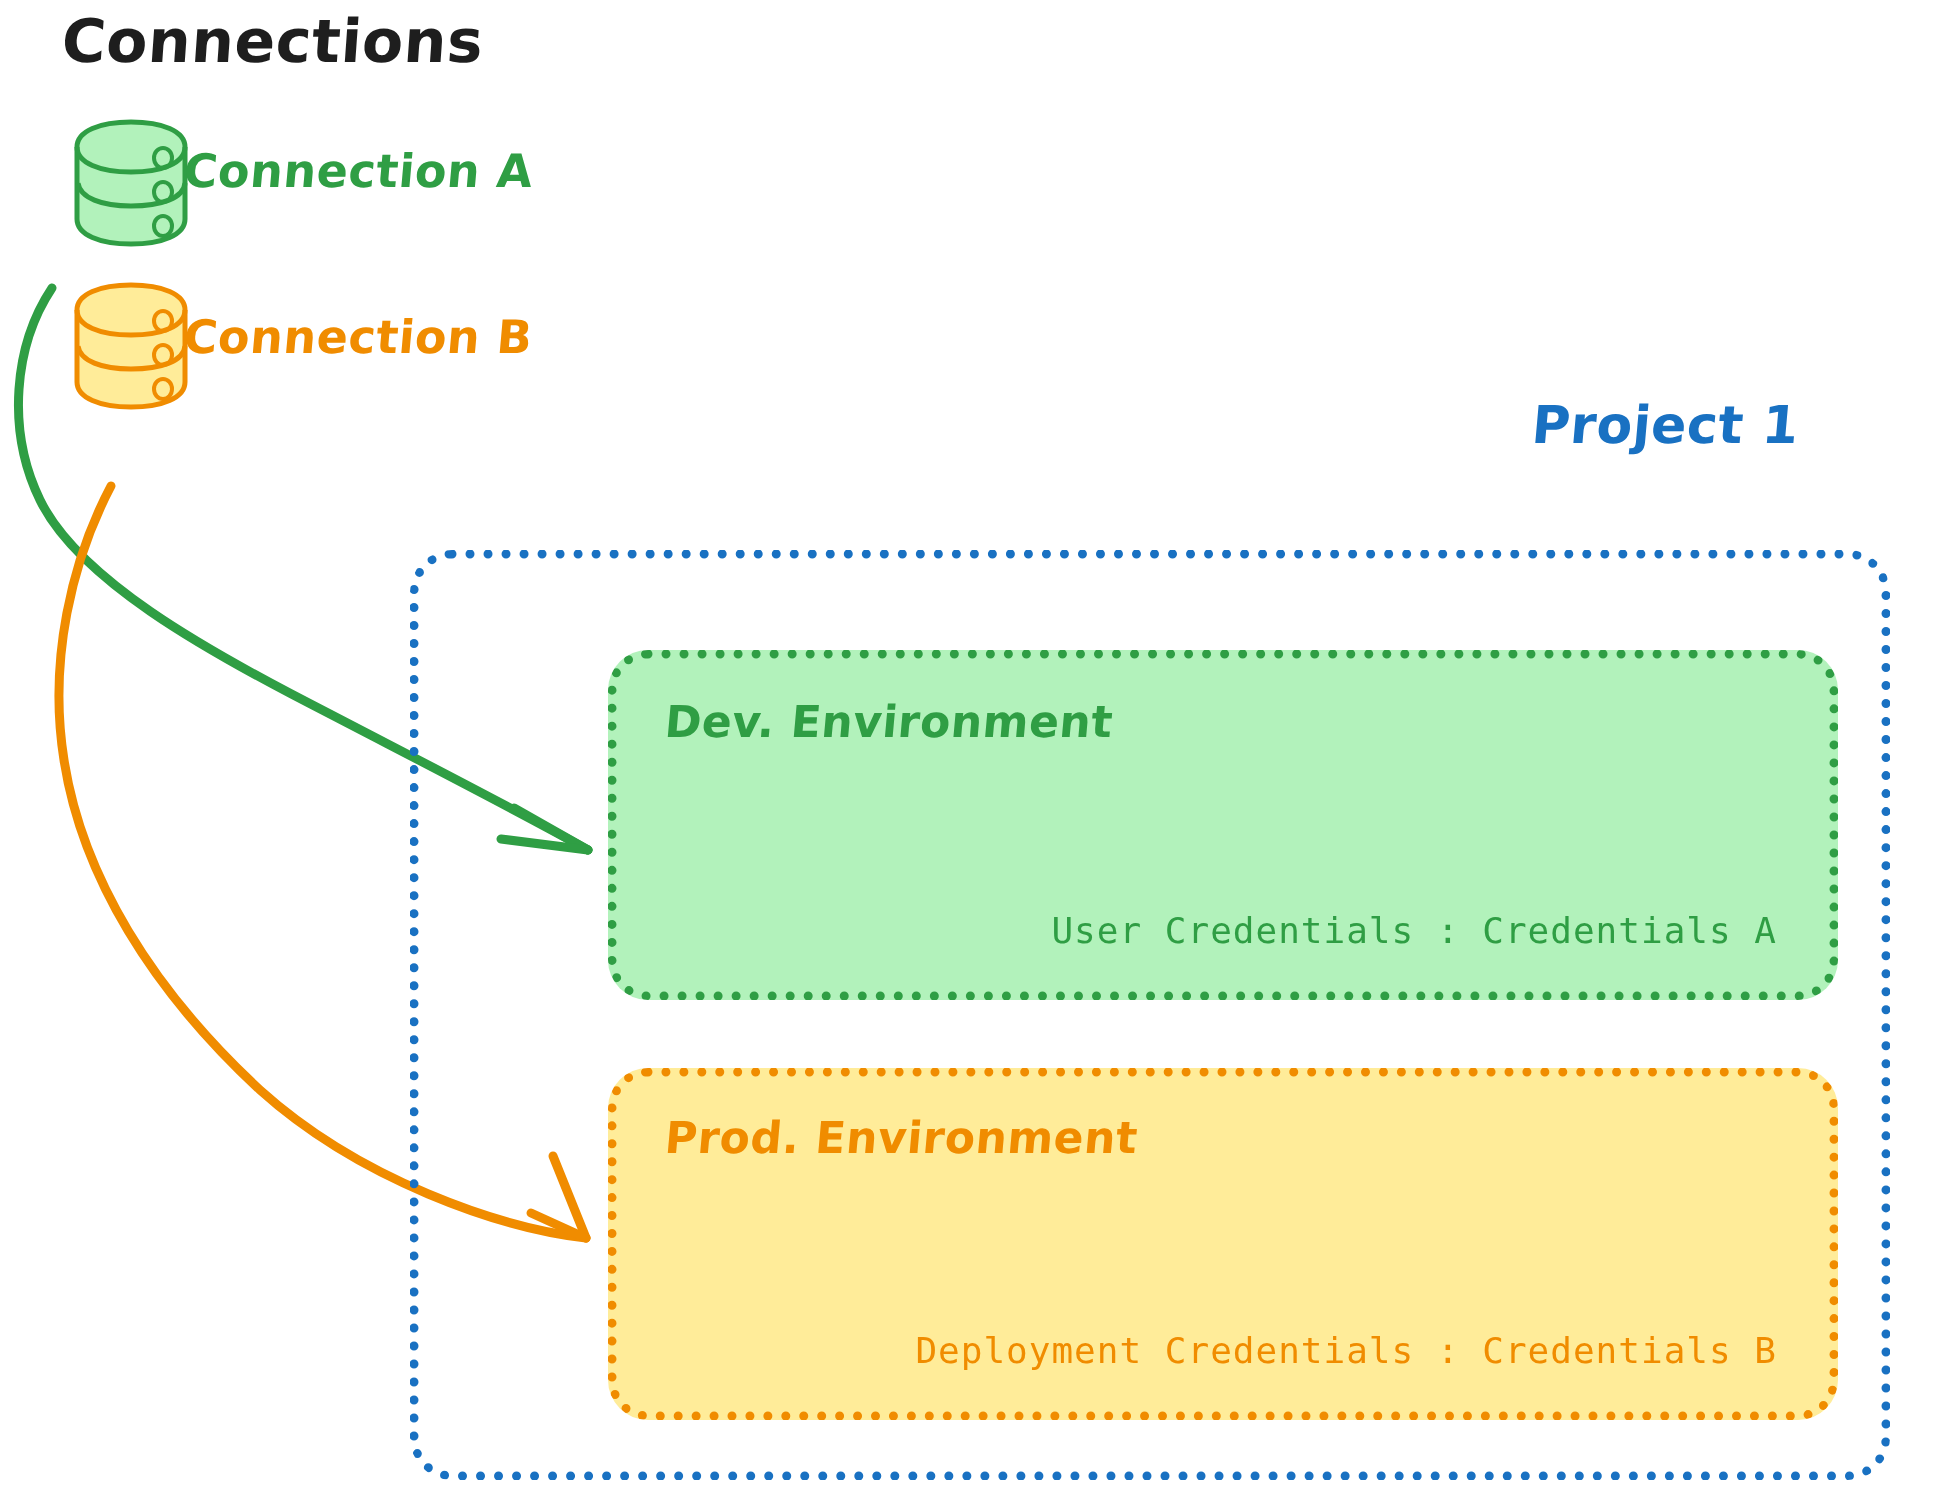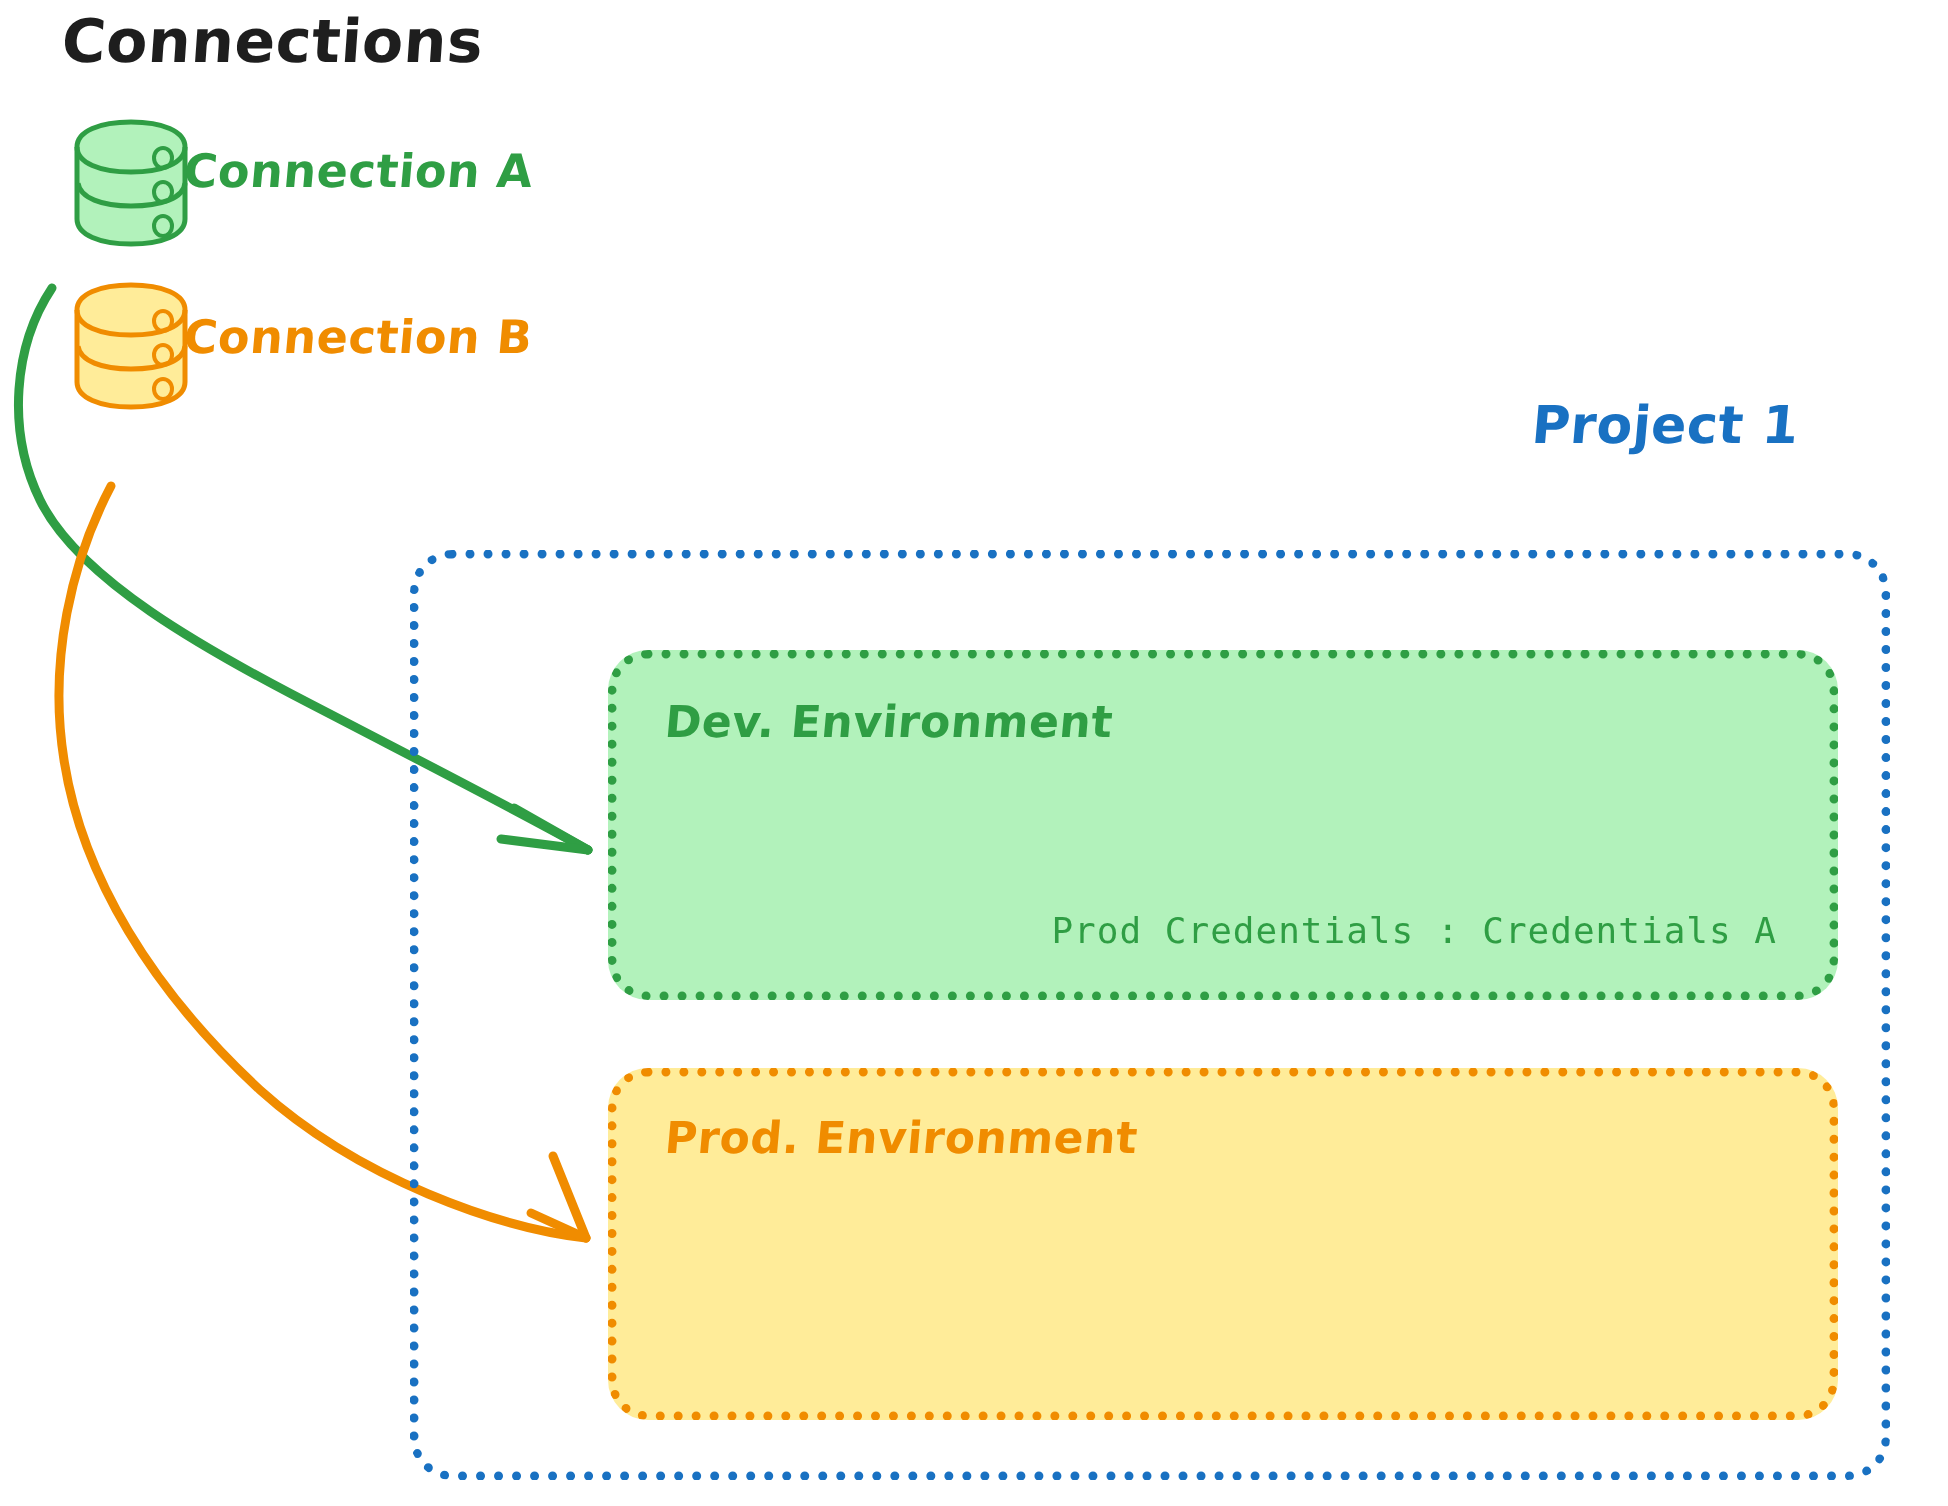--- a/index.html
+++ b/index.html
@@ -182,20 +182,21 @@
   <div id="connection-a-label" class="hand conn-label">Connection A</div>
 
   <div id="connection-b-label" class="hand conn-label">Connection B</div>
 
   <div id="project-label" class="hand">Project 1</div>
 
   <div id="project-frame"></div>
 
   <div id="dev-env-box" class="env-box">
     <div id="dev-env-title" class="hand env-title">Dev. Environment</div>
-    <div id="dev-env-cred" class="mono env-cred">Prod Credentials : Credentials A</div>
+    <div id="dev-env-cred" class="mono env-cred">User Credentials : Credentials A</div>
   </div>
 
   <div id="prod-env-box" class="env-box">
     <div id="prod-env-title" class="hand env-title">Prod. Environment</div>
+    <div id="prod-env-cred" class="mono env-cred">Deployment Credentials : Credentials B</div>
   </div>
 
 </div>
 
 </body></html>

